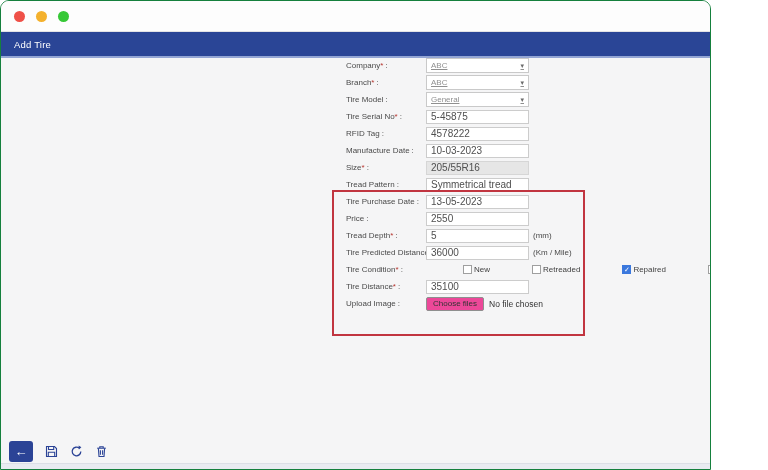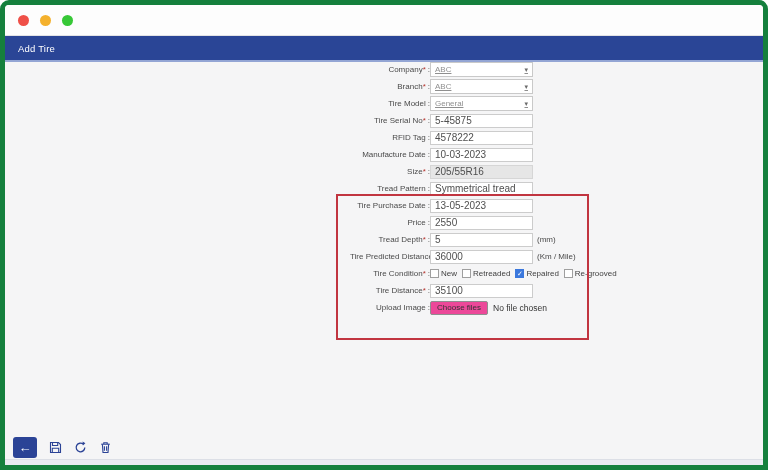--- a/index.html
+++ b/index.html
@@ -1,42 +1,42 @@
 <!DOCTYPE html>
 <html><head>
 <meta charset="utf-8">
 <style>
   html,body{margin:0;padding:0;background:#fff;}
-  .window{width:768px;height:470px;position:relative;background:#f5f5f6;
+  .window{width:711px;height:470px;position:relative;background:#f5f5f6;
     font-family:"Liberation Sans",sans-serif;border-radius:9px 9px 0 0;overflow:hidden;
-    border:5px solid #15803d;box-sizing:border-box;}
+    border:1px solid #15803d;box-sizing:border-box;}
   .titlebar{height:30px;background:#fdfdfd;border-bottom:1px solid #e3e3e5;
     display:flex;align-items:center;padding-left:13px;gap:11px;}
   .light{width:11px;height:11px;border-radius:50%;flex:none;}
   .light.red{background:#ef5048;}
   .light.yellow{background:#f4b12d;}
   .light.green{background:#37c837;}
   .header{height:24px;background:#2a4596;border-bottom:2px solid #93a5d4;
     display:flex;align-items:center;padding-left:13px;box-sizing:content-box;}
   .header .title{color:#fff;font-size:9.5px;letter-spacing:.2px;}
   .form{position:absolute;left:345px;top:57px;}
   .row{display:flex;align-items:center;height:15px;margin-bottom:2px;}
-  .flabel{width:80px;flex:none;font-size:8px;color:#4a4a4a;white-space:nowrap;text-align:right;}
+  .flabel{width:80px;flex:none;font-size:8px;color:#4a4a4a;white-space:nowrap;}
   .star{color:#b5342e;}
   .colon{margin-left:2px;}
   .select{width:103px;height:15px;box-sizing:border-box;background:#fff;border:1px solid #c9c9c9;
     display:flex;align-items:center;justify-content:space-between;padding:0 4px;
     font-size:8px;color:#8f8f8f;cursor:default;flex:none;text-decoration:underline;}
   .caret{color:#6b6b6b;font-size:7px;line-height:1;}
   input.txt{width:103px;height:14px;box-sizing:border-box;border:1px solid #cccccc;background:#fff;
     font-family:inherit;font-size:10px;color:#4f4f4f;padding:0 4px;flex:none;outline:none;}
   input.txt.readonly{background:#e6e6e6;border-color:#d6d6d6;}
   .suffix{font-size:8px;color:#4a4a4a;margin-left:4px;white-space:nowrap;}
   .checks{display:flex;align-items:center;gap:5px;white-space:nowrap;}
-  .check{display:flex;align-items:center;gap:2px;font-size:8px;color:#3f3f3f;cursor:default;}
+  .check{display:flex;align-items:center;gap:2px;font-size:8px;color:#3f3f3f;cursor:default;margin-left:37px;}
   .cb{width:9px;height:9px;box-sizing:border-box;border:1px solid #9f9f9f;background:#fff;
     display:flex;align-items:center;justify-content:center;flex:none;}
   .cb.checked{background:#3b78dd;border-color:#3b78dd;}
   .tick{display:none;color:#fff;font-size:7px;line-height:1;}
   .cb.checked .tick{display:block;}
   .upload{display:flex;align-items:center;}
   .file-btn{font-family:inherit;font-size:8px;color:#333;background:#ec4899;
     border:1px solid #8f8f8f;border-radius:2px;height:14px;padding:0 6px;line-height:12px;}
   .file-status{font-size:8.5px;color:#333;margin-left:5px;}
   .highlight{position:absolute;left:331px;top:189px;width:249px;height:142px;

